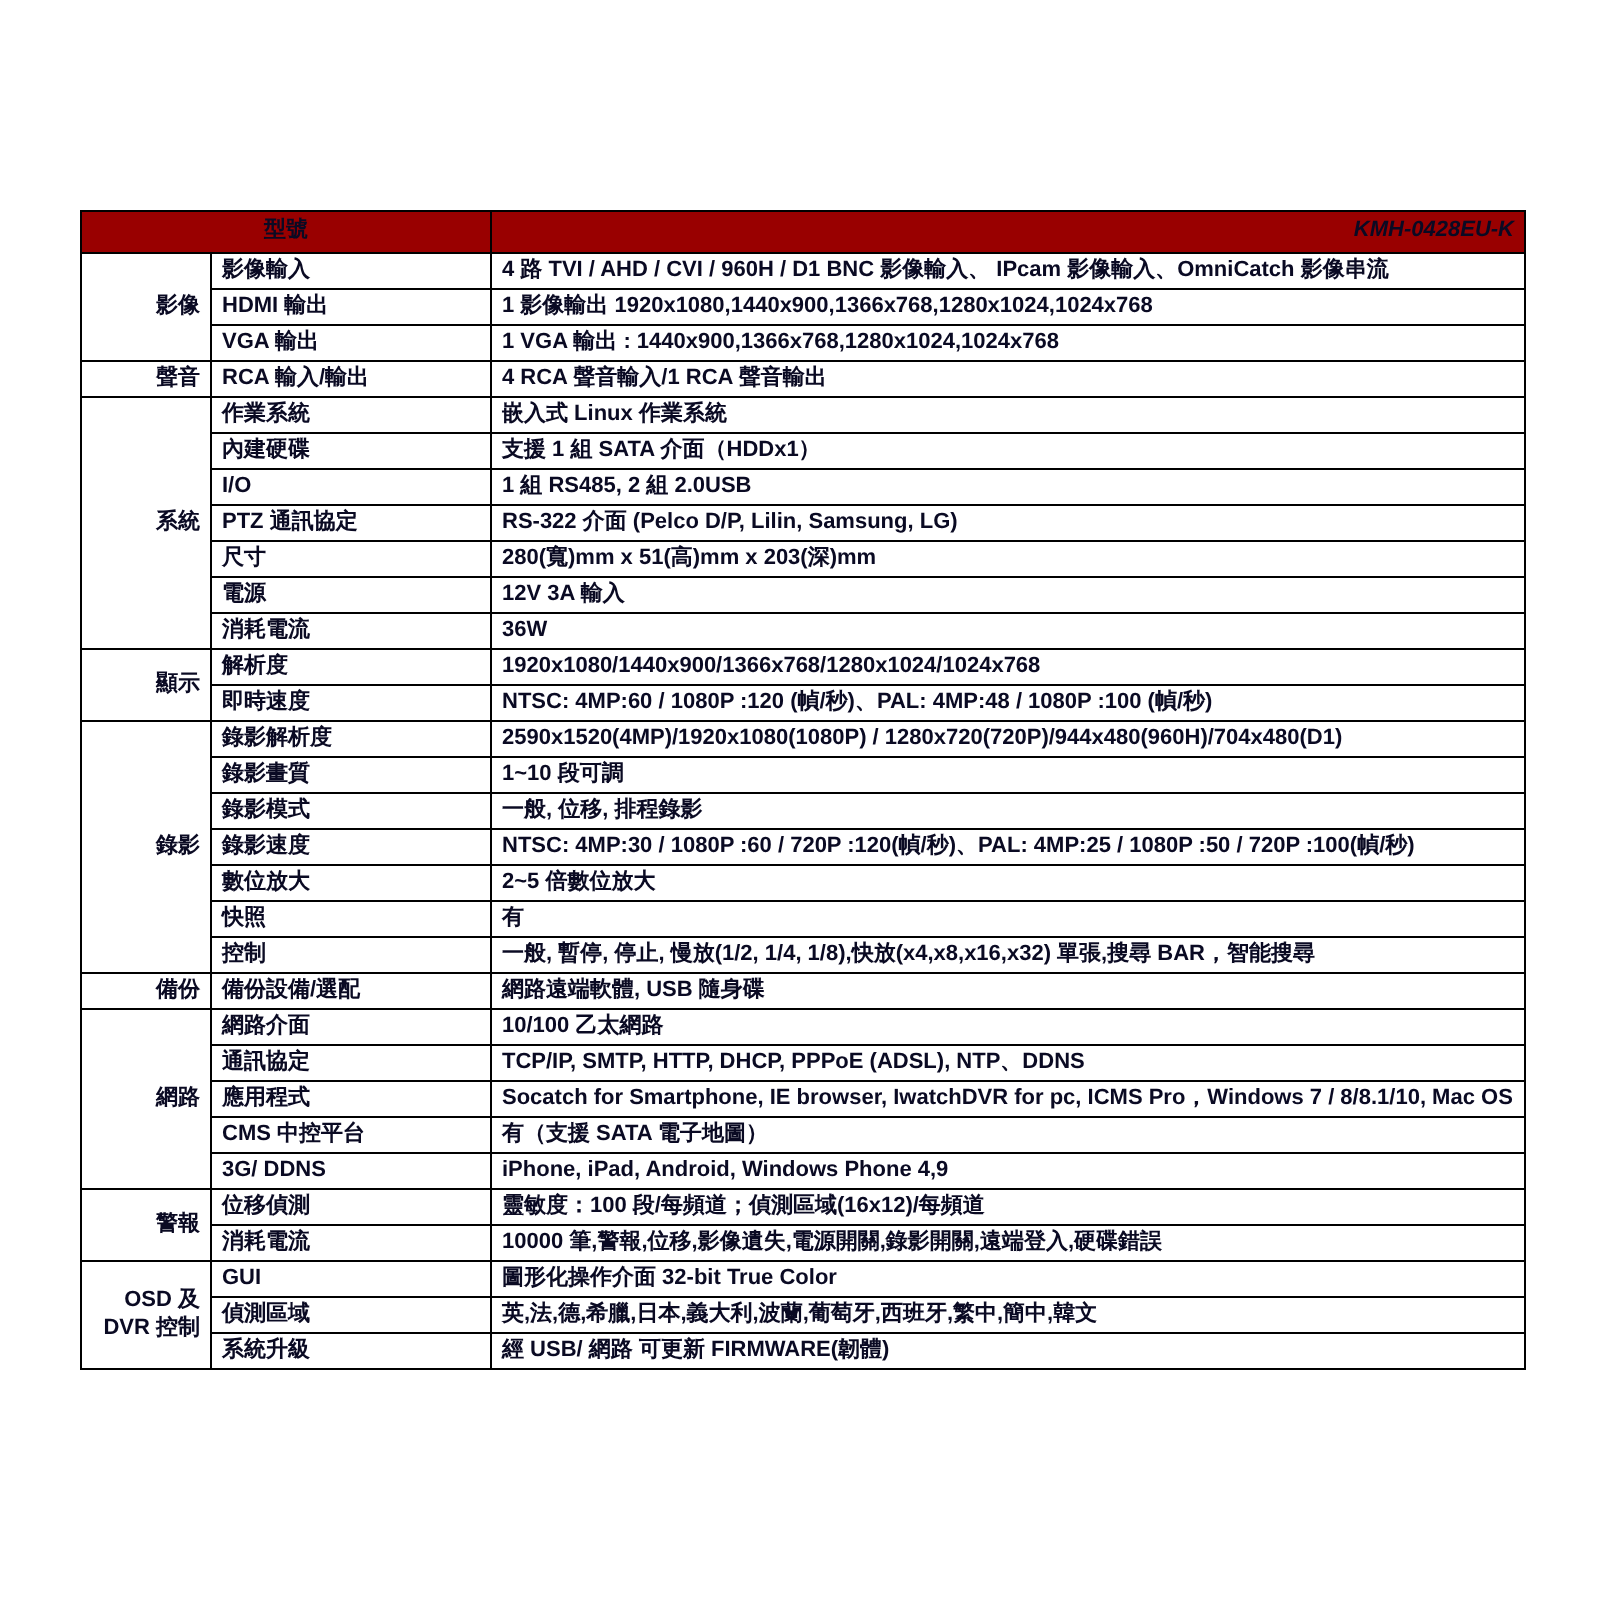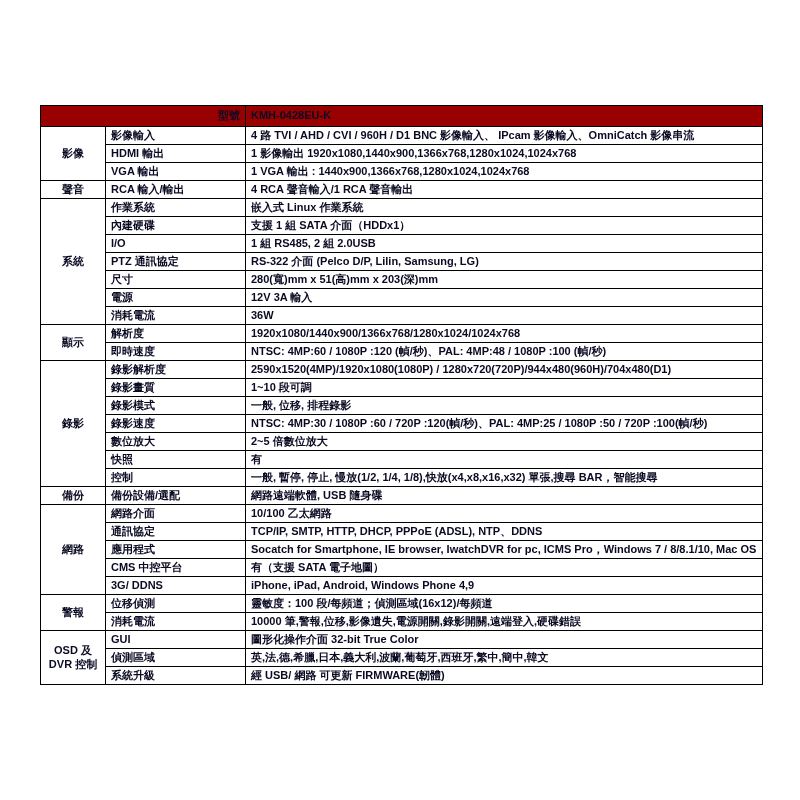--- a/index.html
+++ b/index.html
@@ -34,29 +34,30 @@
     overflow: hidden;
   }
   th.hdr {
     background: #990000;
     color: #ffffff;
     font-weight: bold;
     height: 21px;
     font-size: 12px;
   }
   th.hdr-label {
+    text-align: center;
+    padding-left: 70px;
+  }
+  th.hdr-value {
     text-align: right;
-    padding-left: 70px;
-  }
-  th.hdr-value {
-    text-align: left;
+    font-style: italic;
   }
   td.cat {
     font-weight: bold;
-    text-align: center;
+    text-align: right;
     vertical-align: middle;
     padding-left: 6px;
     background: #ffffff;
   }
   td.feat {
     font-weight: bold;
     height: 18px;
     white-space: nowrap;
   }
   td.val {

